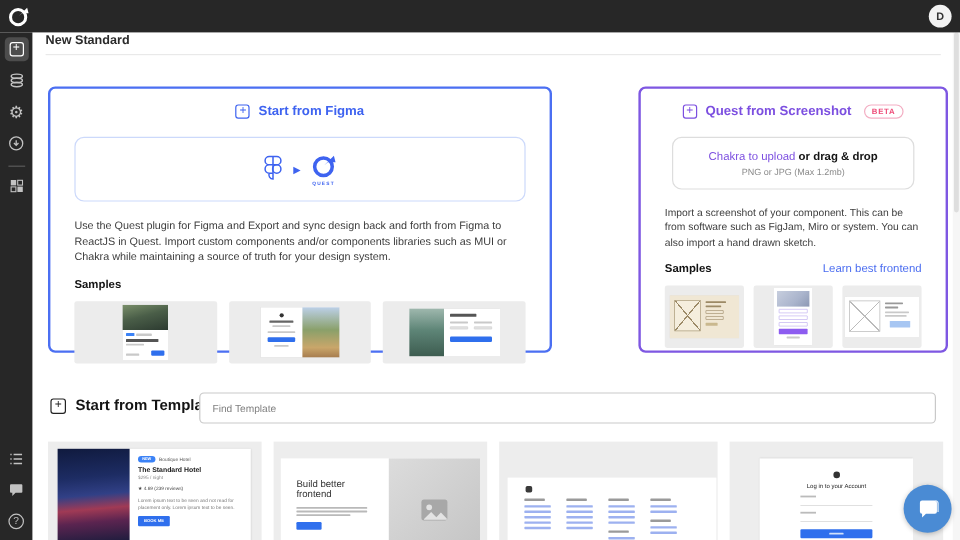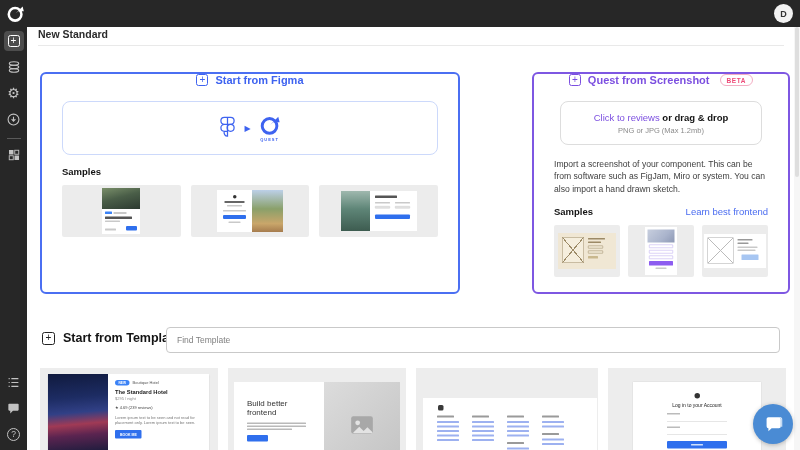--- a/index.html
+++ b/index.html
@@ -23,21 +23,21 @@
   .help-circ { width:13px; height:13px; border:1.2px solid #c2c2c2; border-radius:50%; font-size:8.5px; display:flex; align-items:center; justify-content:center; }
 
   
   .page-title { position:absolute; left:38px; top:28px; font-size:10.5px; font-weight:bold; color:#2b2b2b; }
   .header-divider { position:absolute; left:38px; top:45px; width:746px; border-top:1px solid #e9e9e9; }
 
   
   .bigcard { position:absolute; top:72px; border-radius:6px; background:#fff; }
   .figma-card { left:40px; width:420px; height:222px; border:2px solid #4b6ff2; }
   .shot-card { left:532px; width:258px; height:222px; border:2px solid #7e57e2; }
-  .card-head { display:flex; align-items:center; justify-content:center; gap:7px; }
+  .card-head { display:flex; align-items:center; justify-content:center; gap:7px; margin-top:13px; }
   .card-title { font-size:11px; font-weight:bold; }
   .figma-card .card-title, .figma-card .plus-sq { color:#3e63f0; }
   .shot-card .card-title, .shot-card .plus-sq { color:#7c4fe0; }
   .beta-pill { font-size:6.5px; font-weight:bold; color:#ee4b78; border:1px solid #f3aec3; border-radius:8px;
     padding:2px 6px 1px; letter-spacing:.6px; margin-left:3px; }
   .graphic-box { margin:15px 20px 0; height:54px; border:1px solid #ccd9fb; border-radius:8px;
     display:flex; align-items:center; justify-content:center; gap:8px; color:#3e63f0; }
   .quest-mark { display:flex; flex-direction:column; align-items:center; }
   .quest-caption { font-size:4px; letter-spacing:1px; font-weight:bold; margin-top:1px; }
   .card-desc { margin:14px 20px 0; font-size:9px; line-height:1.45; color:#3d3d3d; }
@@ -216,20 +216,21 @@
     </svg>
     <span style="font-size:8px;">▶</span>
     <span class="quest-mark">
       <svg width="22" height="22" viewBox="0 0 24 24">
         <circle cx="11.5" cy="13" r="8" fill="none" stroke="currentColor" stroke-width="3.2"></circle>
         <path d="M12 12 L21 3 L22.5 9 L15.5 9 Z" fill="currentColor"></path>
       </svg>
       <span class="quest-caption">QUEST</span>
     </span>
   </div>
+  <div class="card-desc">Use the Quest plugin for Figma and Export and sync design back and forth from Figma to ReactJS in Quest. Import custom components and/or components libraries such as MUI or Chakra while maintaining a source of truth for your design system.</div>
   <div class="samples-row">
     <span class="samples-label">Samples</span>
   </div>
   <div class="thumbs-row">
     <div class="thumb">
       <div class="mini m-listing">
           <div class="inner">
         <div class="photo-house"></div>
         <div style="padding:5px 6px;">
           <div style="display:flex;gap:3px;">
@@ -284,21 +285,21 @@
 </div>
 
 <div class="bigcard shot-card">
   <div class="card-head">
     <span class="plus-sq"></span>
     <span class="card-title">Quest from Screenshot</span>
     <span class="beta-pill">BETA</span>
   </div>
   <div class="upload-box">
     <div class="upload-line">
-      <span class="upload-link">Click to reviews</span>
+      <span class="upload-link">Chakra to upload</span>
       <span class="upload-suffix">or drag &amp; drop</span>
     </div>
     <div class="upload-hint">PNG or JPG (Max 1.2mb)</div>
   </div>
   <div class="card-desc">Import a screenshot of your component. This can be from software such as FigJam, Miro or system. You can also import a hand drawn sketch.</div>
   <div class="samples-row">
     <span class="samples-label">Samples</span>
     <span class="link blue">Learn best frontend</span>
   </div>
   <div class="thumbs-row">

